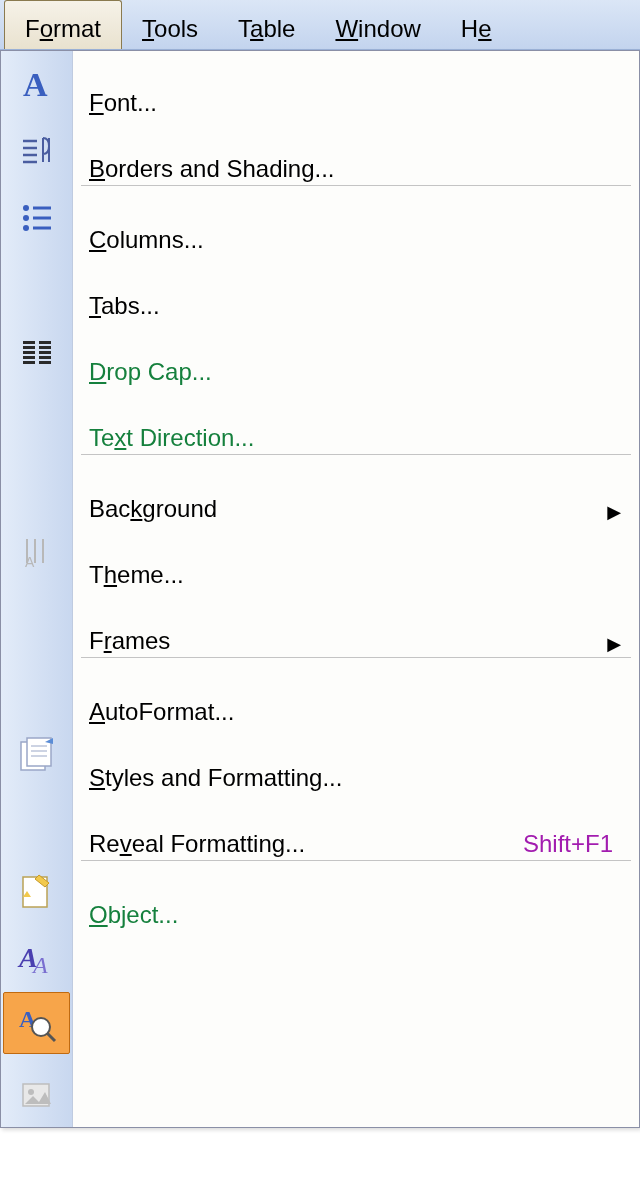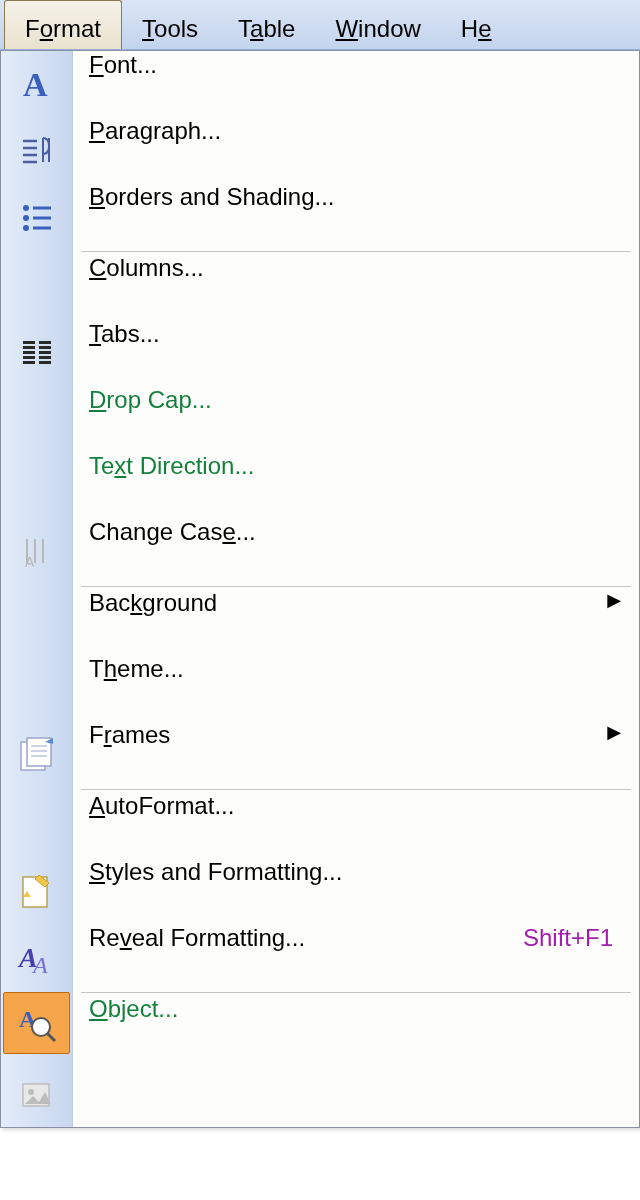--- a/index.html
+++ b/index.html
@@ -48,21 +48,21 @@
     width: 72px;
     background: linear-gradient(to right, #e3ecf9, #c8d7ef);
     border-right: 1px solid #bfcbe0;
     display: flex;
     flex-direction: column;
   }
   .items-col { flex: 1; }
   .menu-row {
     height: 66px;
     display: flex;
-    align-items: flex-start;
+    align-items: flex-end;
     padding: 0 16px;
     position: relative;
     cursor: default;
   }
   .menu-row .label { flex: 1; color: #000; }
   .menu-row.disabled .label { color: #15803d; }
   .menu-row .shortcut { color: #a21caf; padding-right: 10px; }
   .menu-row .arrow { position: absolute; right: 18px; font-size: 18px; color: #000; }
   .ul { text-decoration: underline; }
   .icon-slot {
@@ -204,41 +204,35 @@
         <path d="M8 30 l8 -8 l6 6 l6 -10 l6 12 z" fill="#bdbdbd"></path>
       </svg>
     </div>
   </div>
 
   <div class="items-col">
     <div class="menu-row">
       <span class="label"><span></span><span class="ul">F</span><span>ont...</span></span>
     </div>
     <div class="menu-row">
-      <span class="label"><span></span><span class="ul">P</span><span>aragraph...</span></span>
-    </div>
-    <div class="menu-row">
       <span class="label"><span></span><span class="ul">B</span><span>orders and Shading...</span></span>
     </div>
     <div class="sep"></div>
     <div class="menu-row">
       <span class="label"><span></span><span class="ul">C</span><span>olumns...</span></span>
     </div>
     <div class="menu-row">
       <span class="label"><span></span><span class="ul">T</span><span>abs...</span></span>
     </div>
     <div class="menu-row disabled">
       <span class="label"><span></span><span class="ul">D</span><span>rop Cap...</span></span>
     </div>
     <div class="menu-row disabled">
       <span class="label"><span>Te</span><span class="ul">x</span><span>t Direction...</span></span>
     </div>
-    <div class="menu-row">
-      <span class="label"><span>Change Cas</span><span class="ul">e</span><span>...</span></span>
-    </div>
     <div class="sep"></div>
     <div class="menu-row">
       <span class="label"><span>Bac</span><span class="ul">k</span><span>ground</span></span>
       <span class="arrow">▶</span>
     </div>
     <div class="menu-row">
       <span class="label"><span>T</span><span class="ul">h</span><span>eme...</span></span>
     </div>
     <div class="menu-row">
       <span class="label"><span>F</span><span class="ul">r</span><span>ames</span></span>

